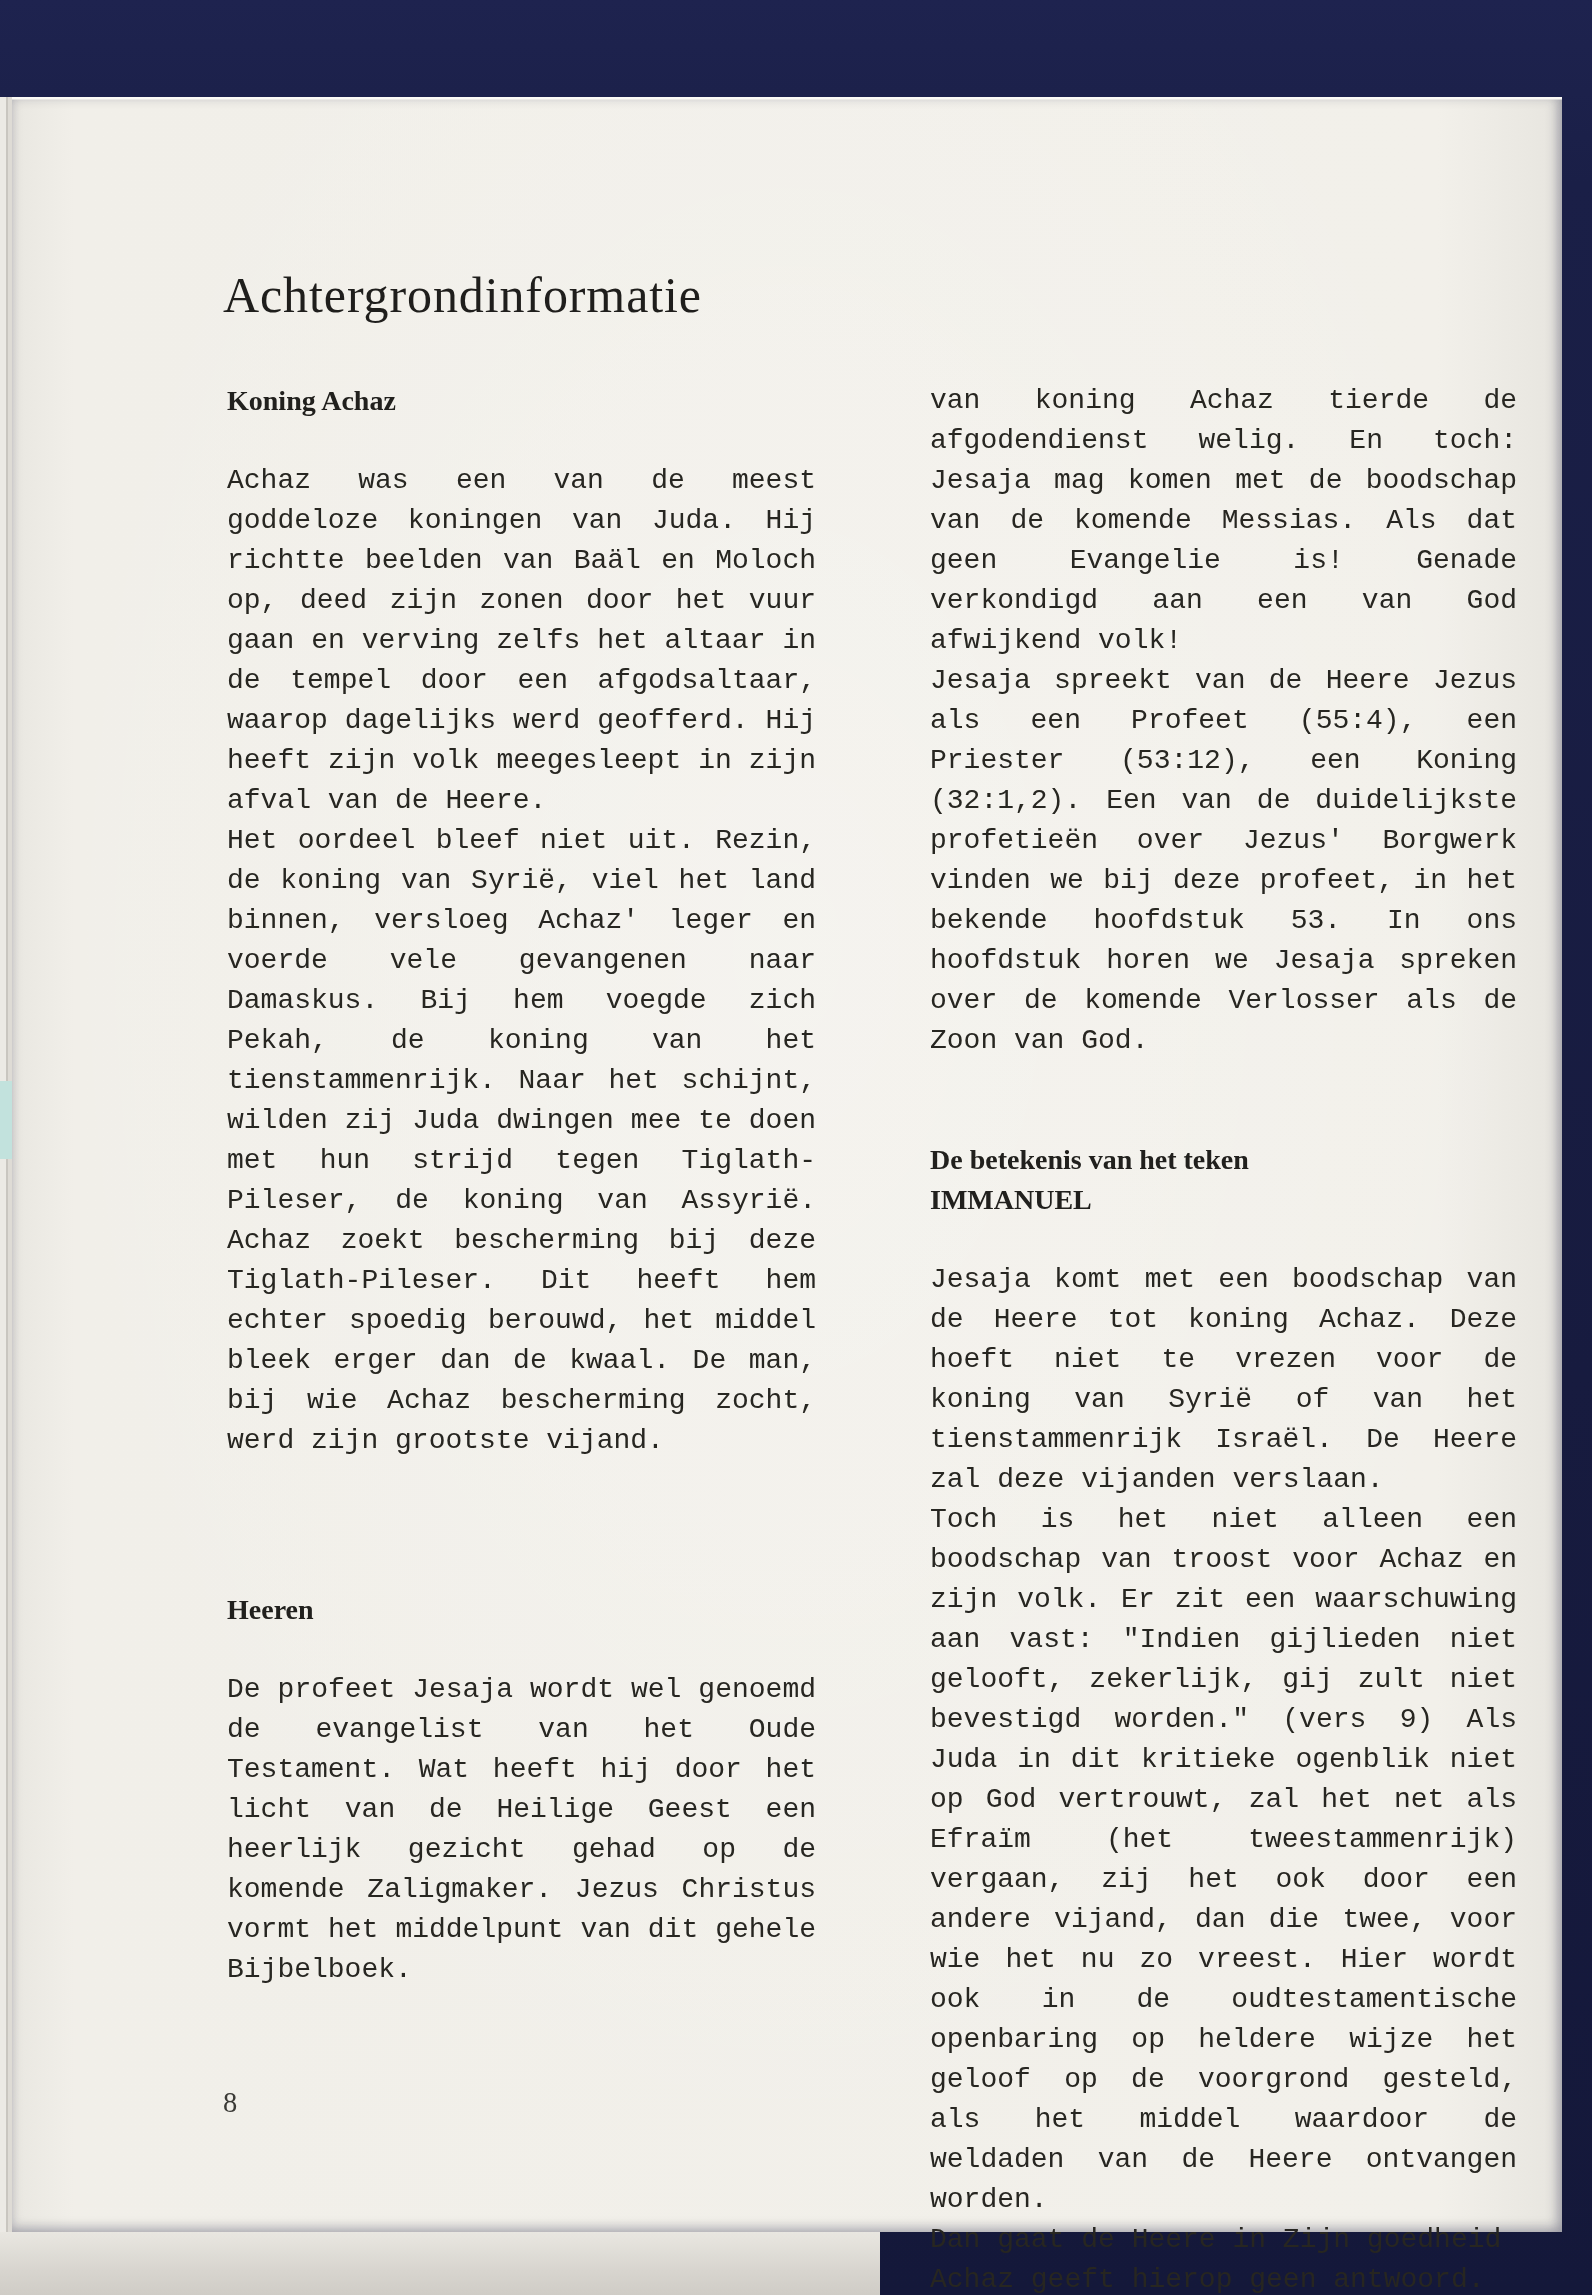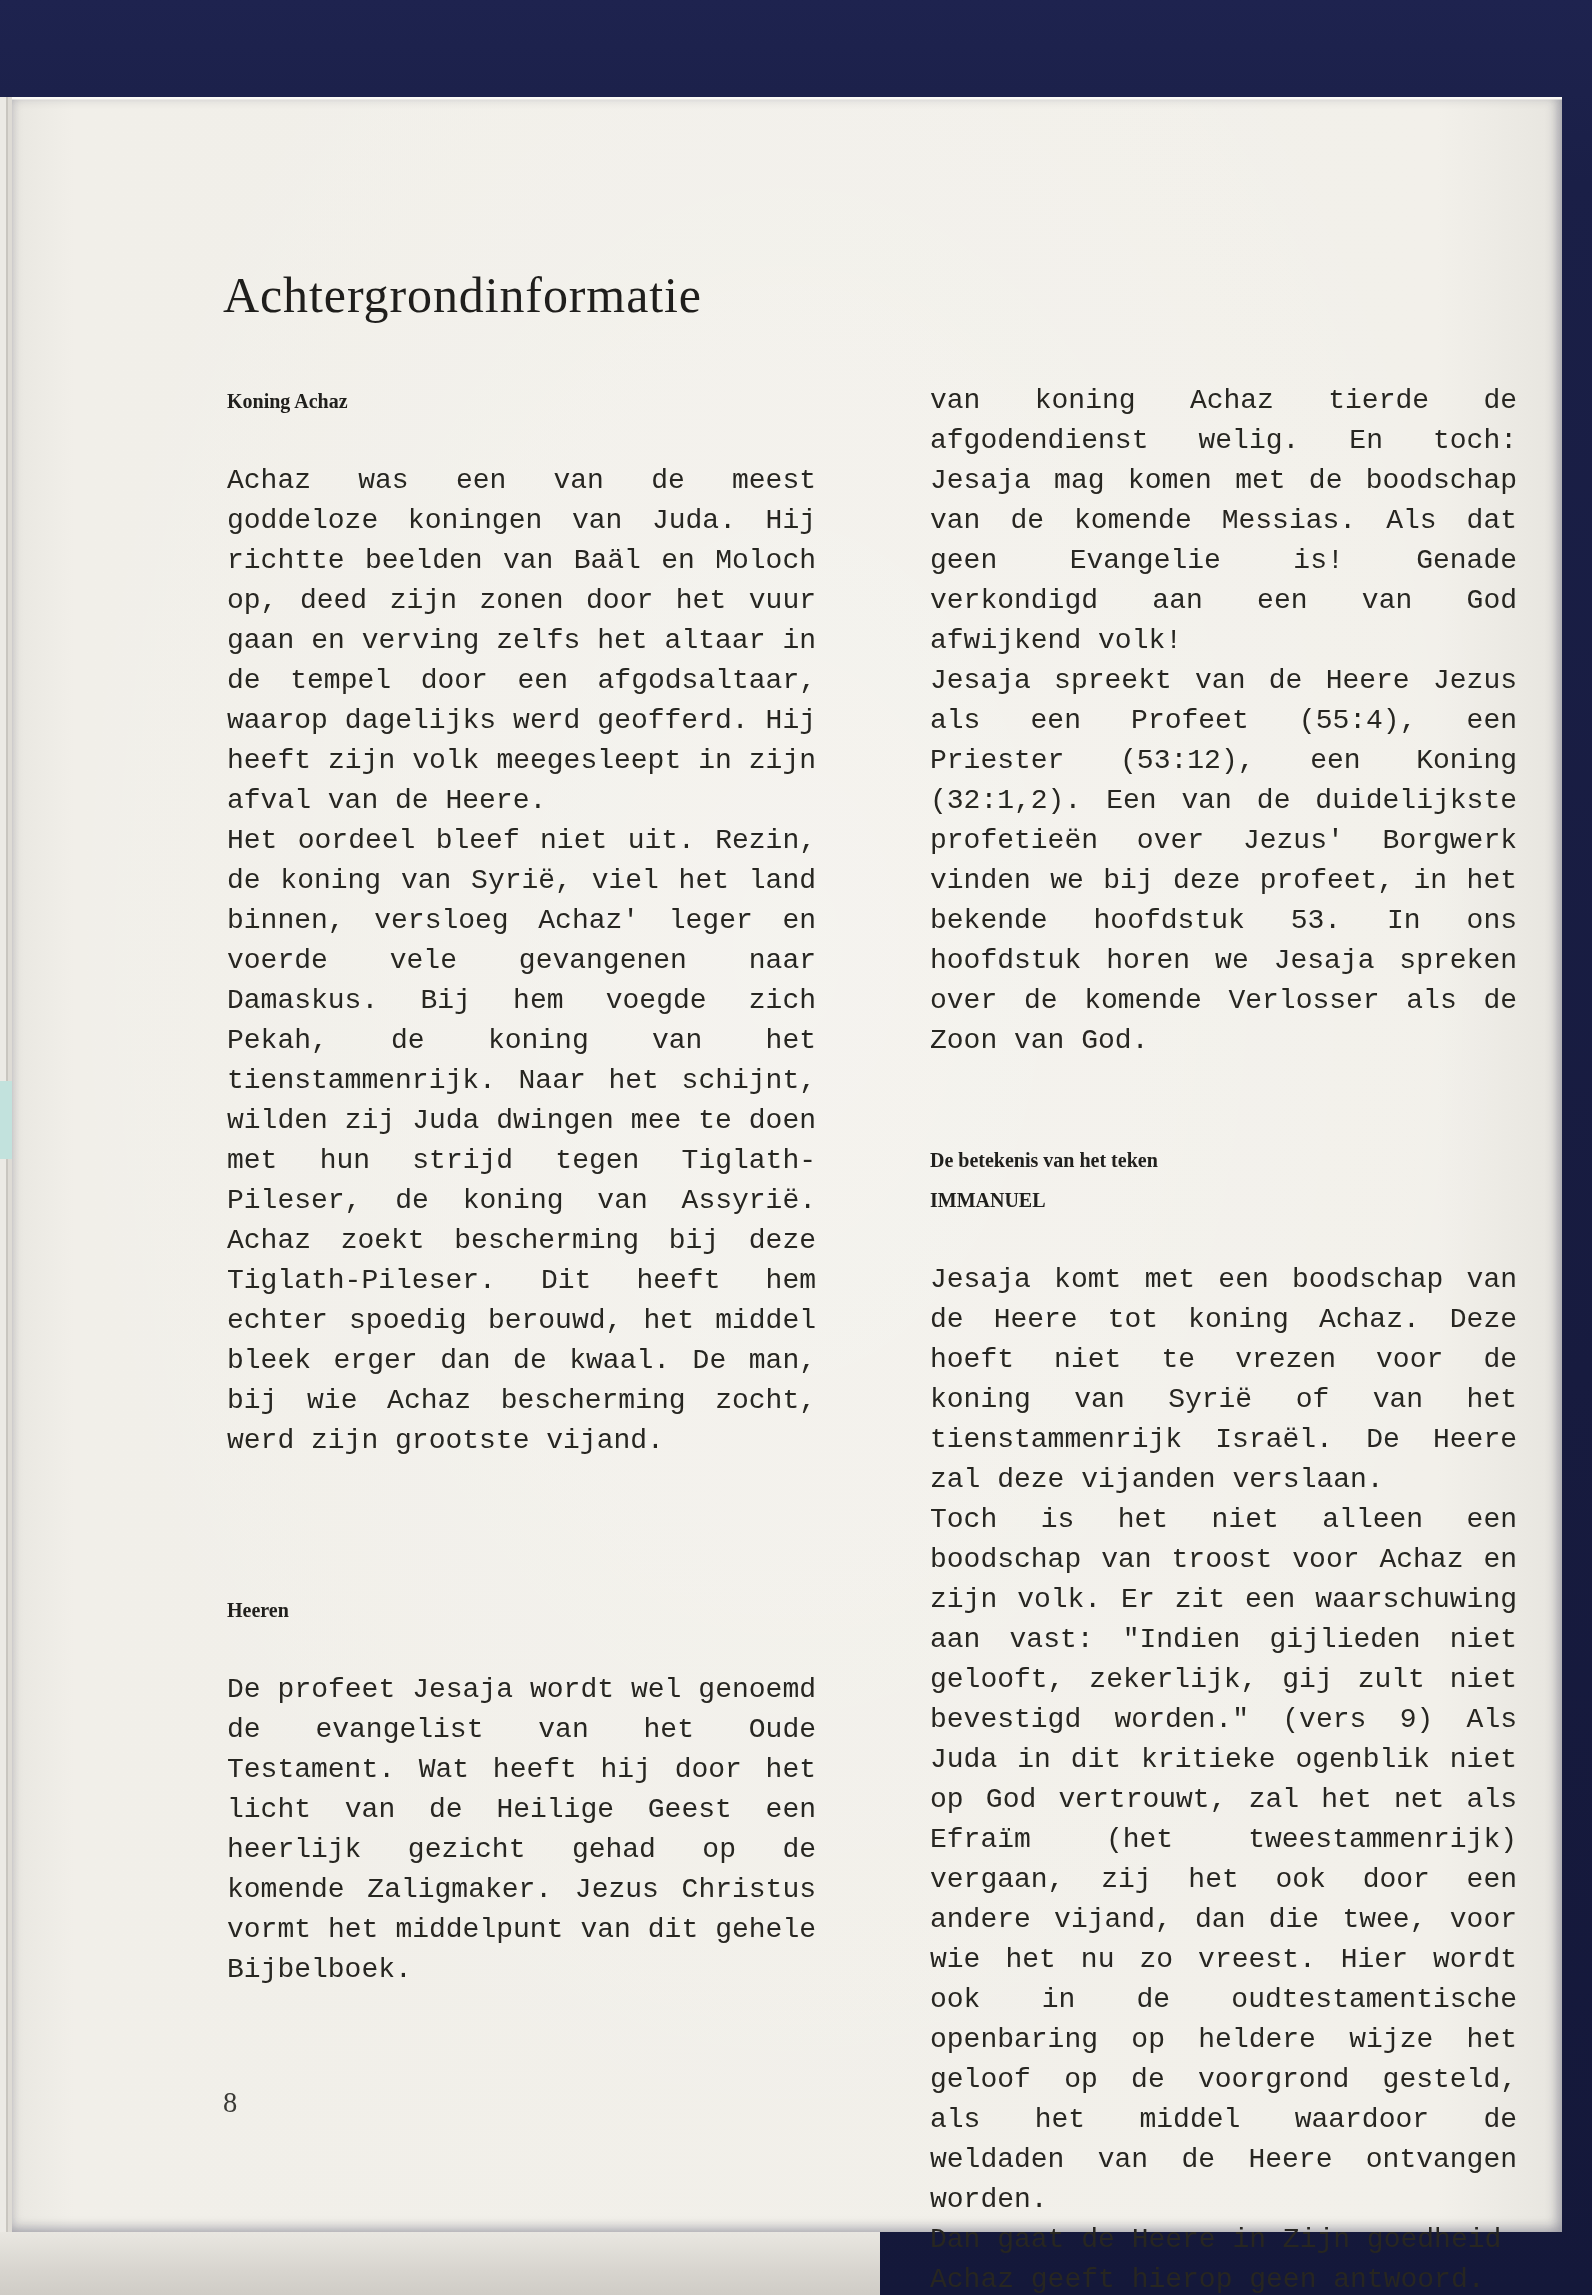--- a/index.html
+++ b/index.html
@@ -61,21 +61,21 @@
   .col {
     position: absolute; top: 381px; width: 589px;
     font-size: 28px; line-height: 40px; color: #272621;
     text-align: justify;
   }
   .col-left  { left: 227px; }
   .col-right { left: 930px; width: 587px; }
 
   .col p { margin: 0; font-family: Liberation Mono, monospace; }
   .col h2 {
-    margin: 0; font-size: 20px; line-height: 40px;
+    margin: 0; font-size: 28px; line-height: 40px;
     font-weight: bold; color: #21201d; text-align: left;
   }
   .ref-line { text-align: left; }
 
   .gap-1 { height: 40px; }      
   .gap-2 { height: 79px; }      
   .gap-section { height: 129px; }
 
   .page-number {
     position: absolute; left: 223px; top: 2087px;

